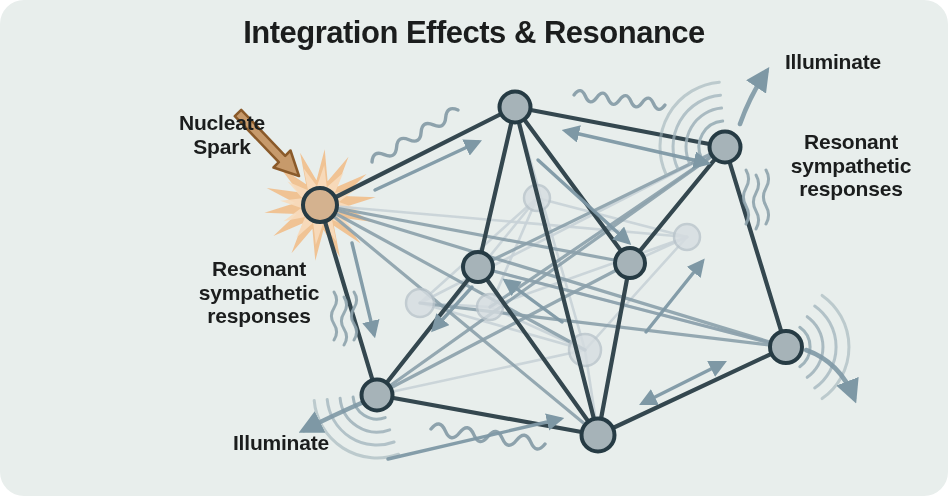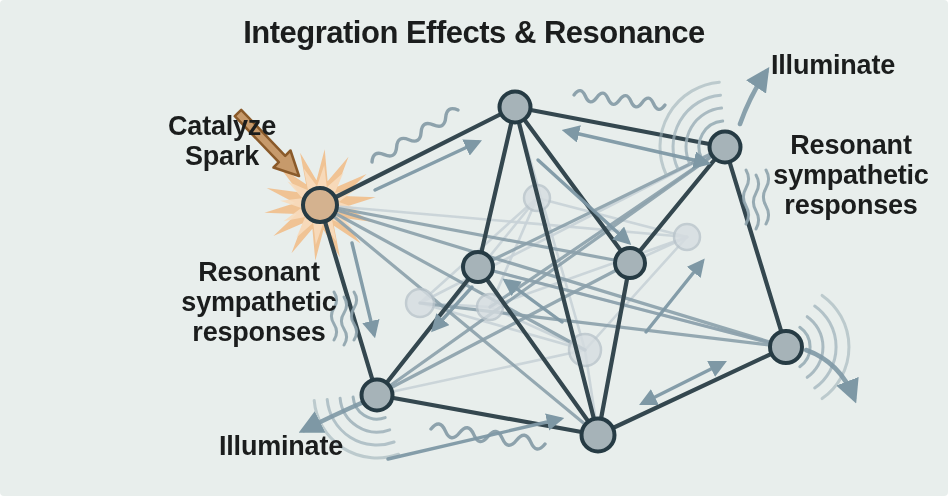--- a/index.html
+++ b/index.html
@@ -1,19 +1,19 @@
 <!DOCTYPE html>
 <html><head>
 <meta charset="utf-8">
 <style>
   html,body{margin:0;padding:0}
   body{width:948px;height:496px;background:#ffffff;font-family:"Liberation Sans",sans-serif;position:relative}
-  .canvas{position:absolute;inset:0;width:948px;height:496px;border-radius:4px;overflow:hidden;background:#e8eeec}
+  .canvas{position:absolute;inset:0;width:948px;height:496px;border-radius:24px;overflow:hidden;background:#e8eeec}
   #net{position:absolute;left:0;top:0}
-  .label{position:absolute;transform:translateX(-50%);text-align:center;font-weight:700;font-size:27px;
+  .label{position:absolute;transform:translateX(-50%);text-align:center;font-weight:700;font-size:21px;
          line-height:1.12;color:#1b1d1d;white-space:pre-line;letter-spacing:-0.2px}
   .title{font-size:31px;font-weight:800;letter-spacing:-0.5px;white-space:nowrap}
 </style>
 </head>
 <body>
 
 <div class="canvas" style="background: rgb(232, 238, 236);">
   <svg id="net" width="948" height="496" viewBox="0 0 948 496">
       <defs>
         <marker id="ah" viewBox="0 0 10 10" refX="7.5" refY="5" markerWidth="5.2" markerHeight="5.2" orient="auto-start-reverse">
@@ -107,21 +107,21 @@
       <circle cx="630" cy="263" r="15" fill="#a6b3b8" stroke="#263b44" stroke-width="4"></circle>
       <circle cx="377" cy="395" r="15.5" fill="#a6b3b8" stroke="#263b44" stroke-width="4"></circle>
       <circle cx="598" cy="435" r="16.5" fill="#a6b3b8" stroke="#263b44" stroke-width="4"></circle>
       <circle cx="786" cy="347" r="16" fill="#a6b3b8" stroke="#263b44" stroke-width="4"></circle>
       <circle cx="320" cy="205" r="17" fill="#d4b28f" stroke="#263b44" stroke-width="4"></circle>
       <path d="M 241.2 109.8 L 285.2 155.8 L 290.5 150.5 L 299 176 L 273.5 167.5 L 278.8 162.2 L 234.8 116.2 Z" fill="#c79a6b" stroke="#8a5a2a" stroke-width="2.5" stroke-linejoin="round"></path>
     </svg>
 
   <div class="label title" style="left: 474px; top: 16px; color: rgb(27, 29, 29);">Integration Effects &amp; Resonance</div>
 
-  <div class="label" style="left: 222px; top: 111px; color: rgb(27, 29, 29);">Catalyze
+  <div class="label" style="left: 222px; top: 111px; color: rgb(27, 29, 29);">Nucleate
 Spark</div>
 
   <div class="label" style="left: 833px; top: 50px; color: rgb(27, 29, 29);">Illuminate</div>
 
   <div class="label" style="left: 851px; top: 130px; color: rgb(27, 29, 29);">Resonant
 sympathetic
 responses</div>
 
   <div class="label" style="left: 259px; top: 257px; color: rgb(27, 29, 29);">Resonant
 sympathetic

